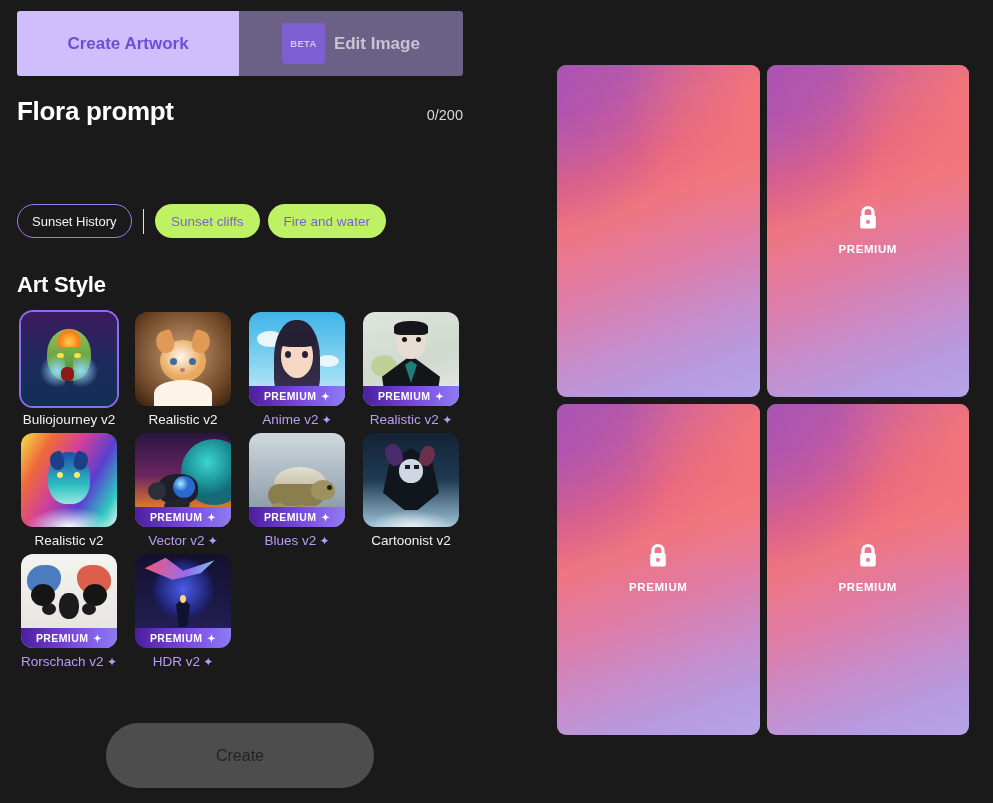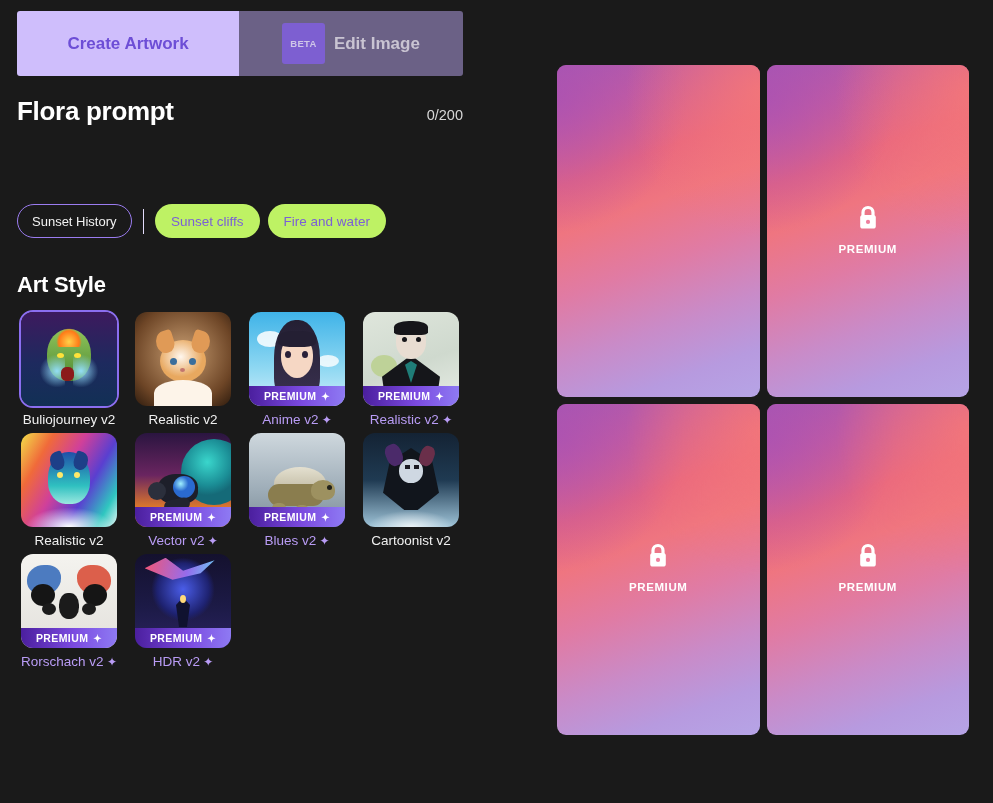--- a/index.html
+++ b/index.html
@@ -421,20 +421,21 @@
             </div>
             <div class="prem-banner">
               <span>PREMIUM</span>
               <span class="spark">✦</span>
             </div>
           </div>
           <div class="style-label premium"><span>HDR v2</span><span class="spark"> ✦</span></div>
         </div>
       </div>
 
+    <button id="create-btn">Create</button>
   </div>
 
   <div id="right-panel">
     <div id="preview-grid">
         <div class="preview-tile"></div>
         <div class="preview-tile">
           <div class="lock-block">
             <span><svg width="22" height="26" viewBox="0 0 22 26">
   <path d="M6 11 V8 a5 5 0 0 1 10 0 v3" fill="none" stroke="#ffffff" stroke-width="3.2" stroke-linecap="round"></path>
   <rect x="3.2" y="10.5" width="15.6" height="13.5" rx="2.6" fill="#ffffff"></rect>

